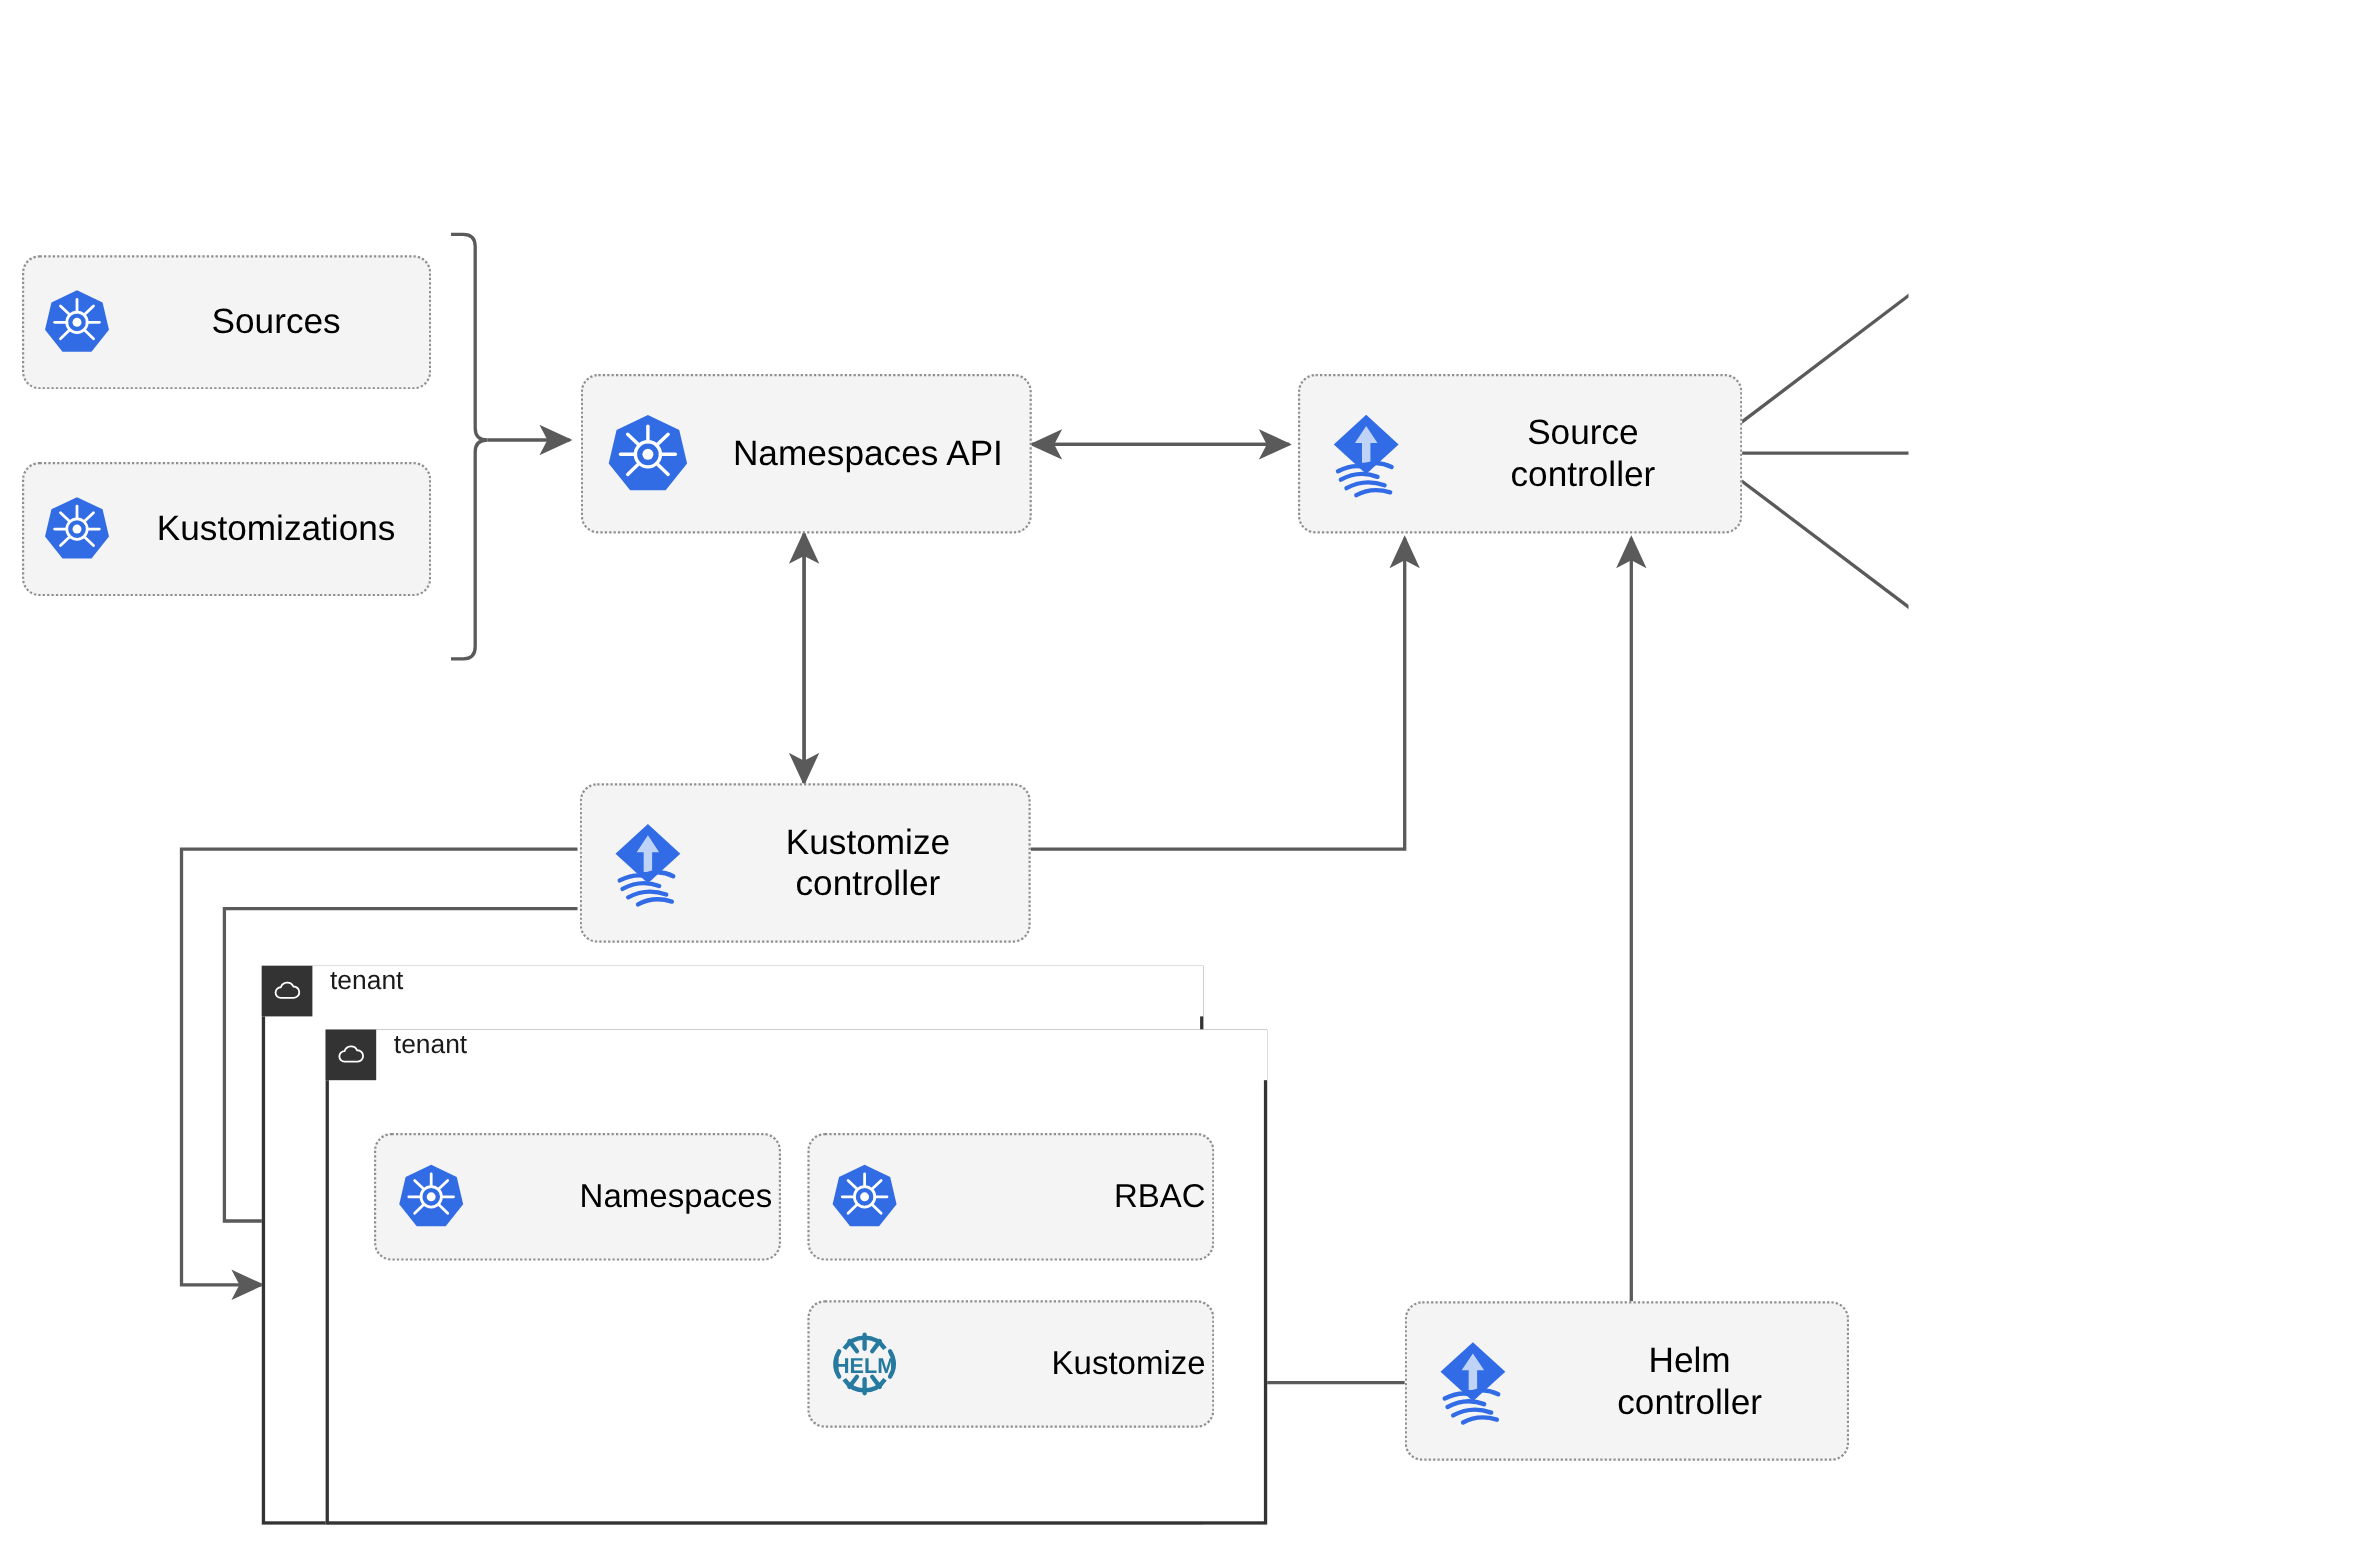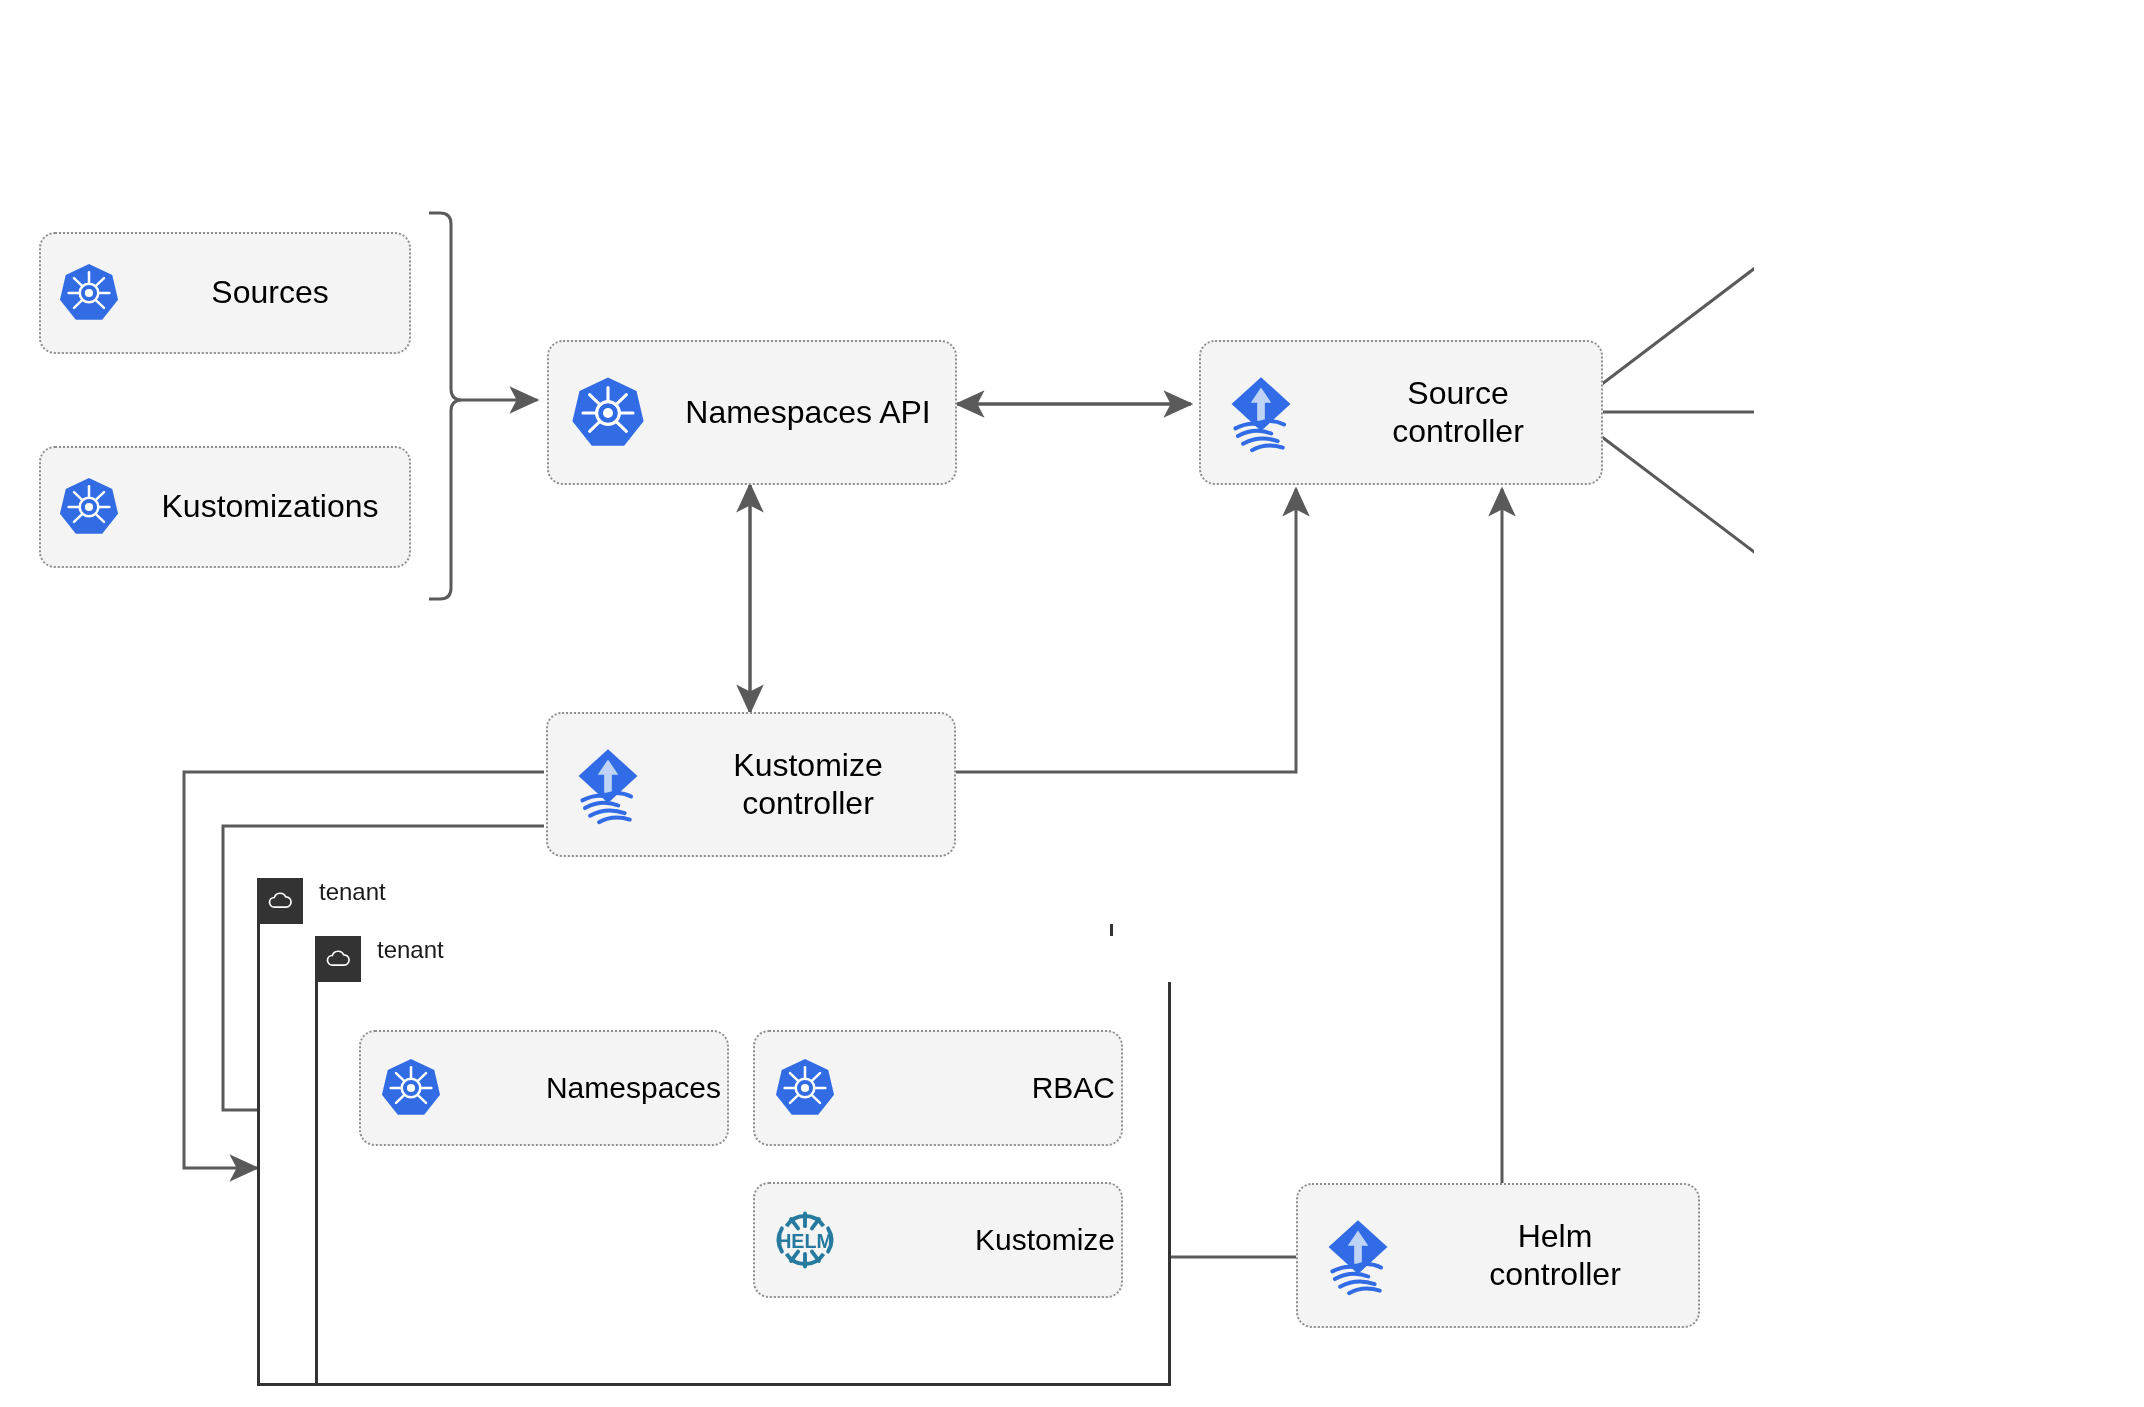--- a/index.html
+++ b/index.html
@@ -9,21 +9,20 @@
   }
   body {
     font-family: "Liberation Sans", sans-serif;
   }
   #canvas {
     position: relative;
     width: 1735px;
     height: 1407px;
     background: #ffffff;
     overflow: hidden;
-    margin-left: 19px;
   }
   #edges {
     position: absolute;
     left: 0; top: 0;
     width: 2144px;
     height: 1407px;
     pointer-events: none;
     z-index: 1;
   }
   .node {
@@ -161,21 +160,21 @@
           <path d="M25.2 39.1 L16.5 47.4"></path>
           <path d="M38.8 39.1 L47.5 47.4"></path>
           <path d="M25.2 24.9 L16.5 16.6"></path>
         </g>
         <circle cx="32" cy="32" r="4.2" fill="#ffffff"></circle>
       </svg>
     </span>
     <span class="lbl">Sources</span>
   </div>
 
-  <div class="node" style="left:20px; top:446px; width:372px; height:122px;">
+  <div class="node" style="left:20px; top:420px; width:372px; height:122px;">
     <span class="ico" style="width:96px;">
       <svg width="62" height="62" viewBox="0 0 64 64" aria-hidden="true">
         <path d="M32 2 L56 13.4 L62 39 L45.6 59.6 L18.4 59.6 L2 39 L8 13.4 Z" fill="#326CE5"></path>
         <g fill="none" stroke="#ffffff" stroke-width="2.6" stroke-linecap="round">
           <circle cx="32" cy="32" r="9.6"></circle>
           <path d="M32 22.4 L32 10.5"></path>
             <path d="M41.6 32 L53 32"></path>
             <path d="M22.4 32 L11 32"></path>
           <path d="M38.8 24.9 L47.5 16.6"></path>
             <path d="M25.2 39.1 L16.5 47.4"></path>

